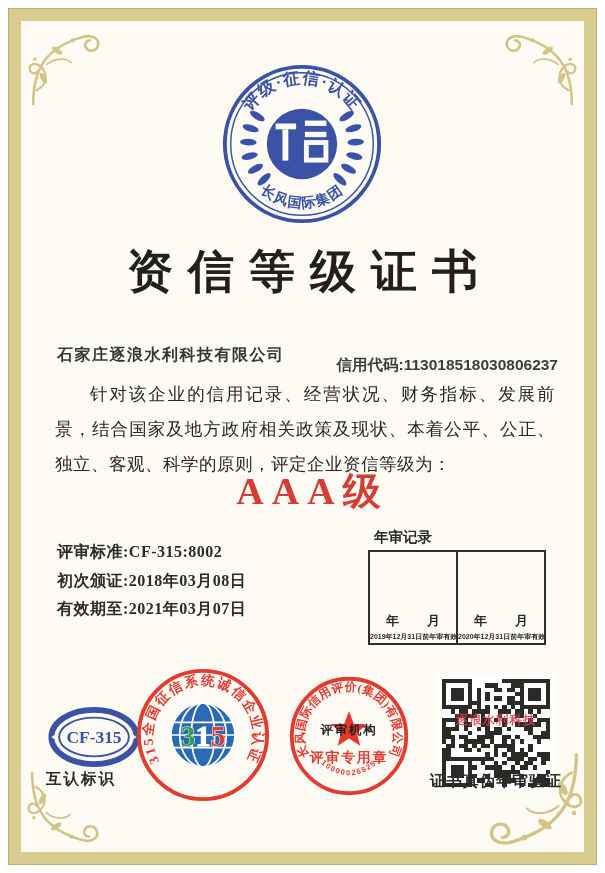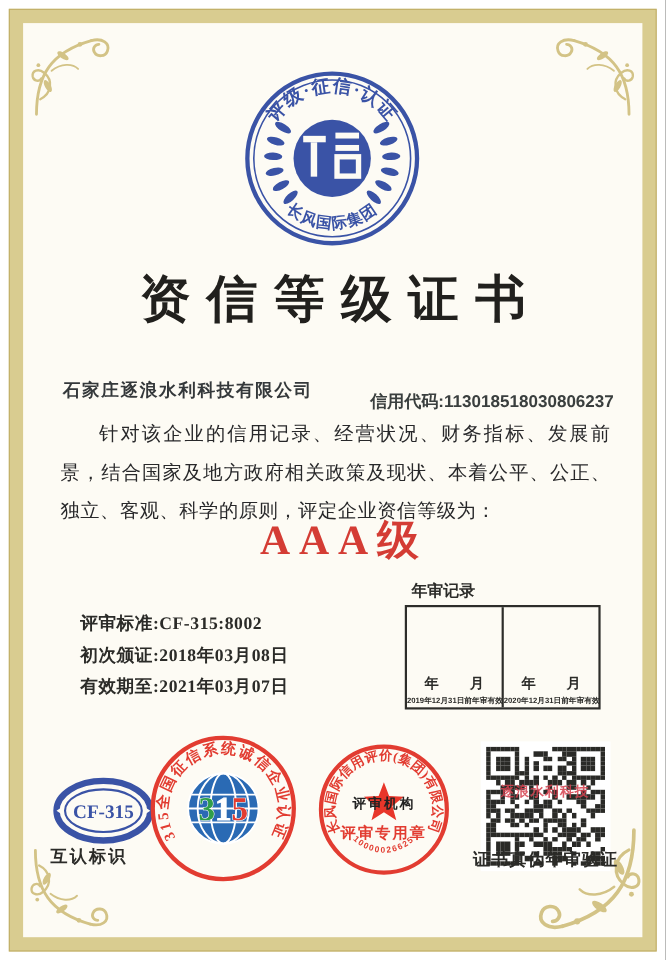--- a/index.html
+++ b/index.html
@@ -28,21 +28,21 @@
          font-family:"Liberation Sans",sans-serif;font-weight:700;font-size:16px;
          letter-spacing:1.5px;color:#34383a;}
 
   .body-text{position:absolute;top:377px;left:55px;width:500px;
          font-weight:400;font-size:17.5px;line-height:35px;color:#28282a;
          text-align:justify;text-indent:2em;letter-spacing:0.5px;}
 
   .rating{position:absolute;top:466px;left:0;right:0;text-align:center;
          font-weight:700;font-size:38px;letter-spacing:8px;text-indent:8px;color:#d43c34;padding-left:12px;}
 
-  .info-lines{position:absolute;top:538px;left:57px;list-style:none;margin:16px;padding:0;}
+  .info-lines{position:absolute;top:538px;left:57px;list-style:none;margin:0;padding:0;}
   .info-lines li{font-weight:700;font-size:16px;line-height:28.5px;color:#2b2b28;letter-spacing:0.5px;}
 
   .annual-title{position:absolute;top:528px;left:374px;font-weight:700;font-size:14.5px;color:#2b2b28;}
   .annual-box{position:absolute;top:550px;left:368px;width:178px;height:95px;
          border:2px solid #2d2d2a;display:flex;box-sizing:border-box;}
   .annual-cell{flex:1;position:relative;}
   .annual-cell:first-child{border-right:2px solid #2d2d2a;}
   .annual-ym{position:absolute;left:0;right:0;bottom:13px;display:flex;justify-content:center;
          gap:28px;font-weight:700;font-size:13px;color:#2b2b28;}
   .annual-note{position:absolute;left:0;right:0;bottom:1px;text-align:center;white-space:nowrap;
@@ -54,21 +54,21 @@
 
   .globe-seal{position:absolute;left:135px;top:667px;width:136px;height:136px;}
   .review-seal{position:absolute;left:287px;top:674px;width:124px;height:124px;}
 
   .qr{position:absolute;left:437px;top:674px;width:118px;height:118px;background:#fff;
       box-sizing:border-box;padding:5px;}
   .qr-grid{display:grid;grid-template-columns:repeat(25,1fr);grid-auto-rows:1fr;
       width:108px;height:108px;}
   .qr-grid i{display:block;}
   .qr-grid i.m{background:#2a2a27;}
-  .qr-overlay{position:absolute;top:38px;left:18px;right:0;
+  .qr-overlay{position:absolute;top:38px;left:0;right:0;text-align:center;
       font-family:"Liberation Sans",sans-serif;font-weight:700;font-size:12.5px;
       color:#d5404e;opacity:0.85;letter-spacing:1px;}
   .qr-caption{position:absolute;left:421px;top:771px;width:150px;text-align:center;
       font-weight:700;font-size:15.5px;color:#2b2b28;letter-spacing:1px;}
 </style>
 </head>
 <body>
 
 <svg width="0" height="0" style="position:absolute">
   <defs>

